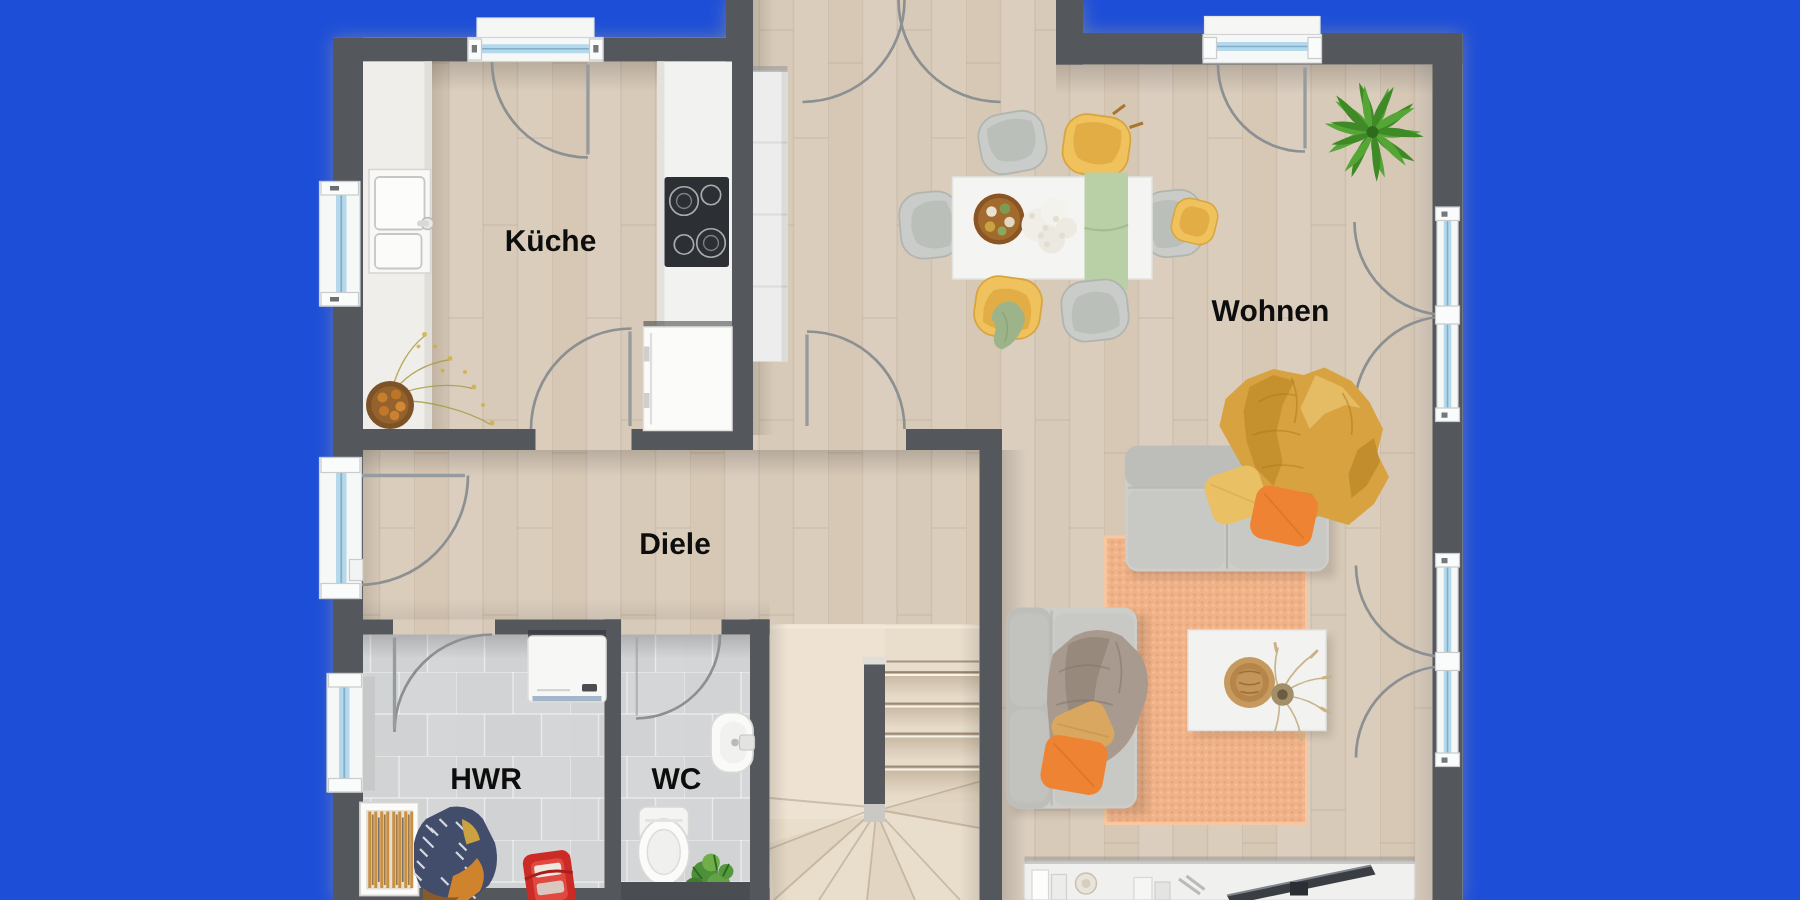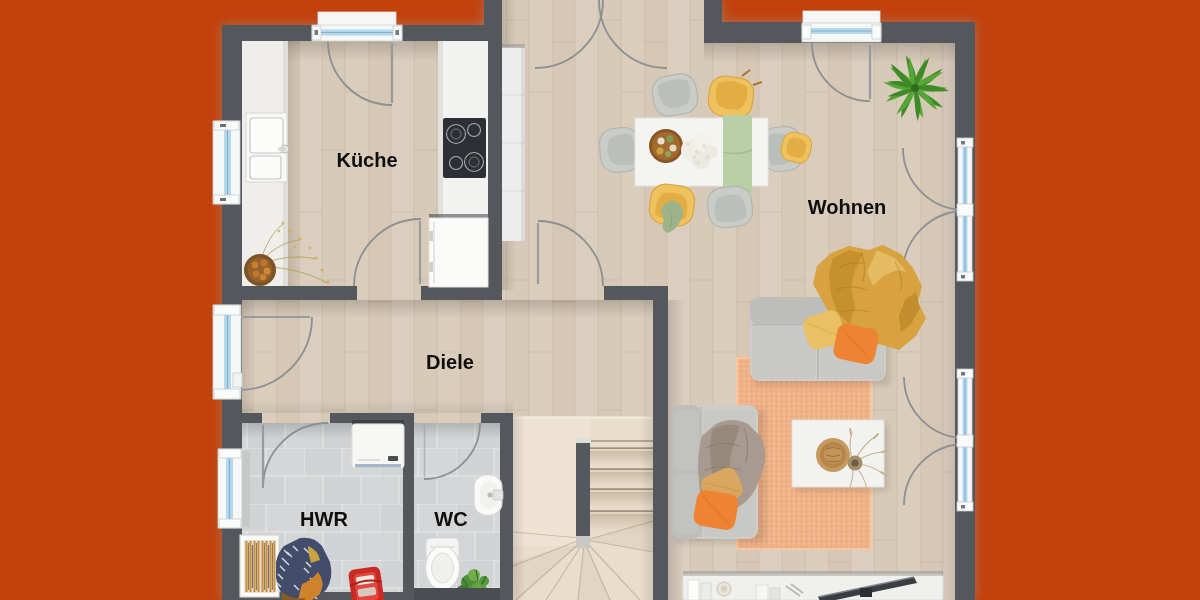--- a/index.html
+++ b/index.html
@@ -1,16 +1,16 @@
 <!DOCTYPE html>
 <html><head>
 <meta charset="utf-8">
 <style>
 html,body{margin:0;padding:0;background:#ffffff;}
-#plan{position:relative;width:1200px;height:600px;overflow:hidden;background:#c2410c;font-family:"Liberation Sans",sans-serif;}
+#plan{position:relative;width:1200px;height:600px;overflow:hidden;background:#1d4ed8;font-family:"Liberation Sans",sans-serif;}
 </style>
 </head>
 <body>
 <div id="plan">
 <svg width="1200" height="600" viewBox="0 0 1200 600">
 <defs>
 <pattern id="wood" width="92" height="260" patternUnits="userSpaceOnUse">
   <rect width="92" height="260" fill="#d9cbba"></rect>
   <rect x="0" width="23" height="260" fill="#d7c8b6"></rect>
   <rect x="23" width="23" height="260" fill="#dbceBF"></rect>

